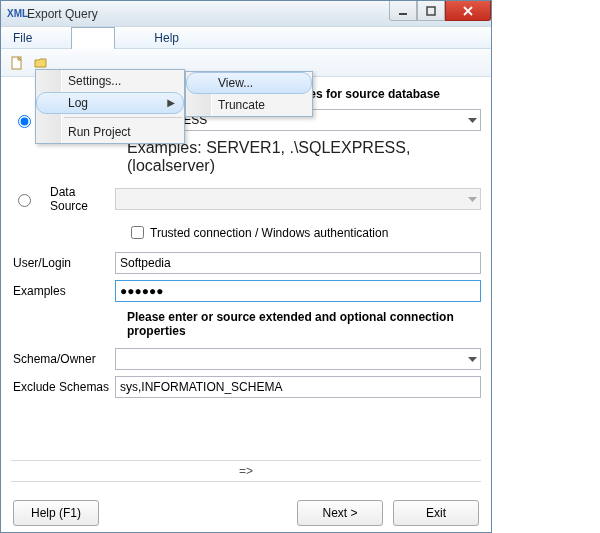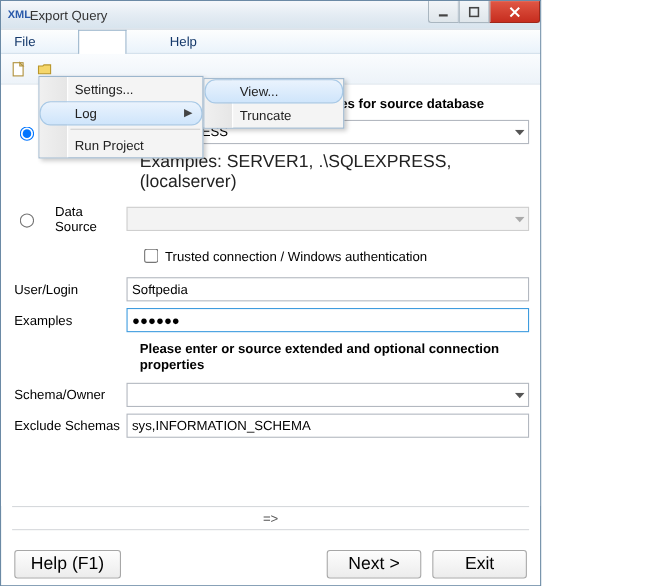--- a/index.html
+++ b/index.html
@@ -51,21 +51,21 @@
   .textinput.focused { border:1px solid #3e9cdf;}
   .example-text { font-size:16px; color:#222; margin-left:104px; padding:2px 0 10px 12px;}
   .checkbox-row { margin-left:104px; display:flex; align-items:center; padding:4px 0 10px 12px;}
   .checkbox-row input { margin-right:6px;}
   .section-title2 { font-weight:bold; margin:8px 0 10px 104px; padding-left:12px;}
   
   
   .status-strip { height:22px; border-top:1px solid #d6d9dc; border-bottom:1px solid #d6d9dc; background:#fff; display:flex; align-items:center; justify-content:center; color:#555; margin:0 10px;}
   .footer-buttons { height:50px; display:flex; align-items:center; padding:0 12px; gap:10px;}
   .footer-buttons .spacer { flex:1;}
-  .btn { height:26px; min-width:86px; padding:0 14px; background:linear-gradient(to bottom,#fdfdfd,#ececec); border:1px solid #a7a7a7; border-radius:3px; font-family:inherit; font-size:16px; cursor:default;margin-top:12px;}
+  .btn { height:26px; min-width:86px; padding:0 14px; background:linear-gradient(to bottom,#fdfdfd,#ececec); border:1px solid #a7a7a7; border-radius:3px; font-family:inherit; font-size:12px; cursor:default;margin-top:12px;}
   
   .caret-svg { width:9px; height:6px;}
 </style>
 </head>
 <body>
 
 <div class="window">
 
   <div class="titlebar">
     <span class="titlebar-icon">XML</span>

